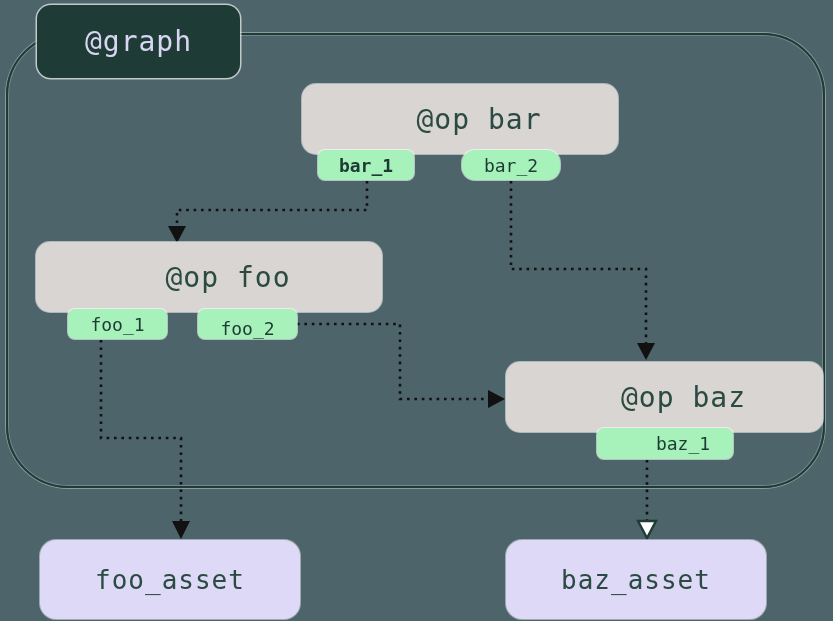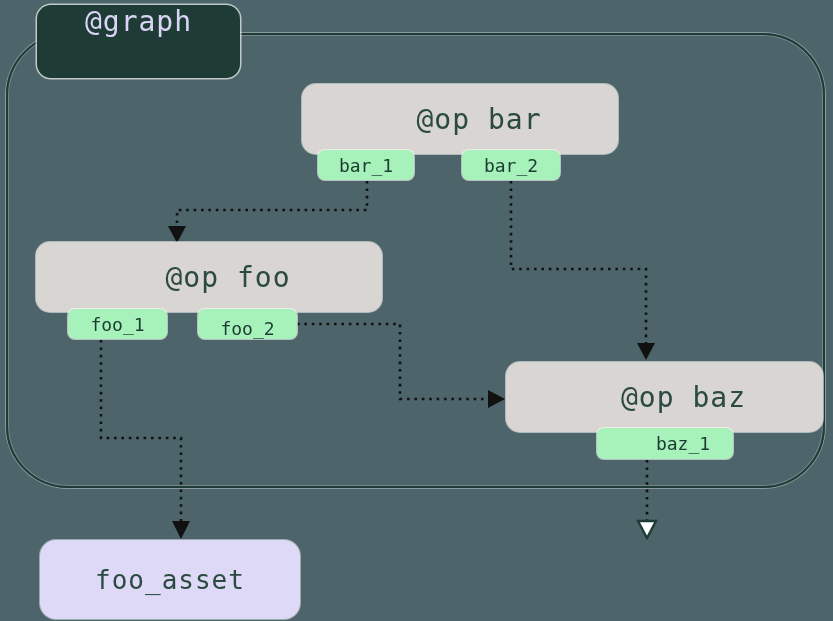--- a/index.html
+++ b/index.html
@@ -16,21 +16,21 @@
     border:2.5px solid var(--graph-border,#1e3c35);
     border-radius:62px;
     box-shadow:0 0 0 1px rgba(255,255,255,.35), inset 0 0 0 1px rgba(255,255,255,.22);
   }
   .graph-label{
     position:absolute;
     left:37px;top:5px;width:203px;height:73px;
     background:var(--graph-label-bg,#1e3c35);
     color:var(--graph-label-text,#d9d5f5);
     border-radius:14px;
-    display:flex;align-items:flex-start;justify-content:center;
+    display:flex;align-items:center;justify-content:center;
     font-size:28px;letter-spacing:1px;
     box-shadow:0 0 0 1.5px rgba(255,255,255,.65);
     z-index:4;
   }
   .op-node{
     position:absolute;
     background:var(--op-bg,#d8d5d2);
     color:var(--op-text,#2b4a42);
     border-radius:14px;
     display:flex;align-items:center;justify-content:center;
@@ -45,22 +45,22 @@
   .out-tag{
     position:absolute;
     background:var(--output-bg,#a6f2ba);
     color:var(--output-text,#1d3b34);
     border-radius:7px;
     display:flex;align-items:center;justify-content:center;
     font-size:18px;height:30px;
     box-shadow:0 0 0 1px rgba(255,255,255,.6);
     z-index:4;
   }
-  .tag-bar-1{left:318px;top:150px;width:96px;}
-  .tag-bar-2{left:462px;top:150px;width:98px;}
+  .tag-bar-1{left:318px;top:150px;width:96px;font-weight:bold;}
+  .tag-bar-2{left:462px;top:150px;width:98px;border-radius:13px;}
   .tag-foo-1{left:52px;top:309px;width:99px;margin-left:16px;}
   .tag-foo-2{left:198px;top:309px;width:99px;align-items:flex-end;}
   .tag-baz-1{left:597px;top:428px;width:100px;height:31px;padding-left:36px;}
   .asset-node{
     position:absolute;
     top:540px;width:260px;height:79px;
     background:var(--asset-bg,#ddd9f7);
     color:var(--asset-text,#2b4a42);
     border-radius:16px;
     display:flex;align-items:center;justify-content:center;
@@ -135,14 +135,17 @@
   <div class="op-node op-baz">
     <span>@op baz</span>
   </div>
   <div class="out-tag tag-baz-1">
     <span>baz_1</span>
   </div>
 
   <div class="asset-node asset-foo">
     <span>foo_asset</span>
   </div>
+  <div class="asset-node asset-baz">
+    <span>baz_asset</span>
+  </div>
 
 </div>
 
 </body></html>

